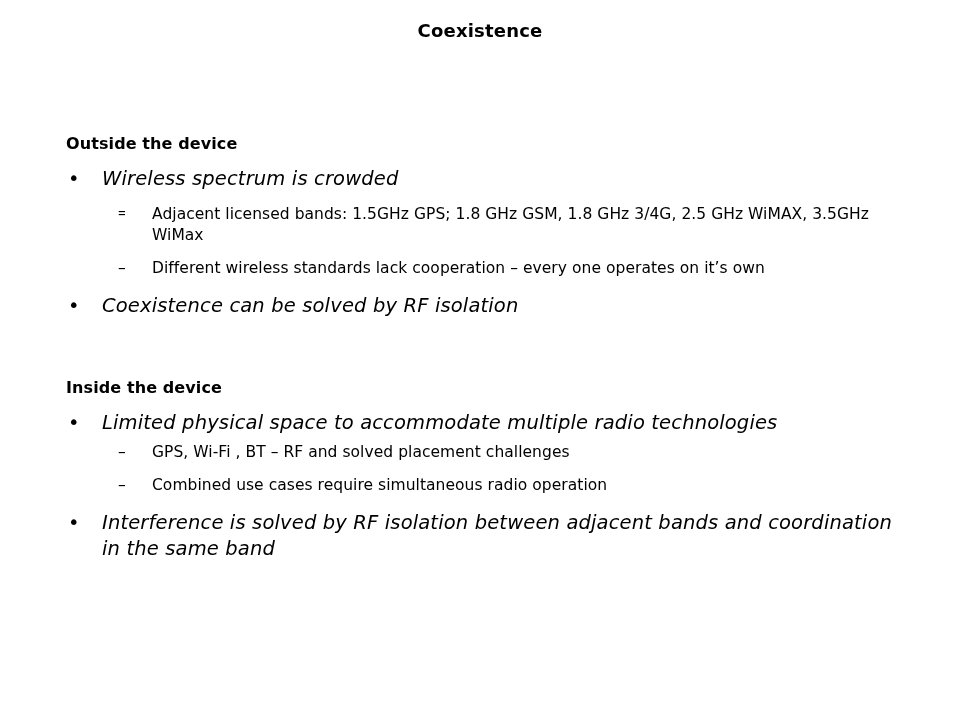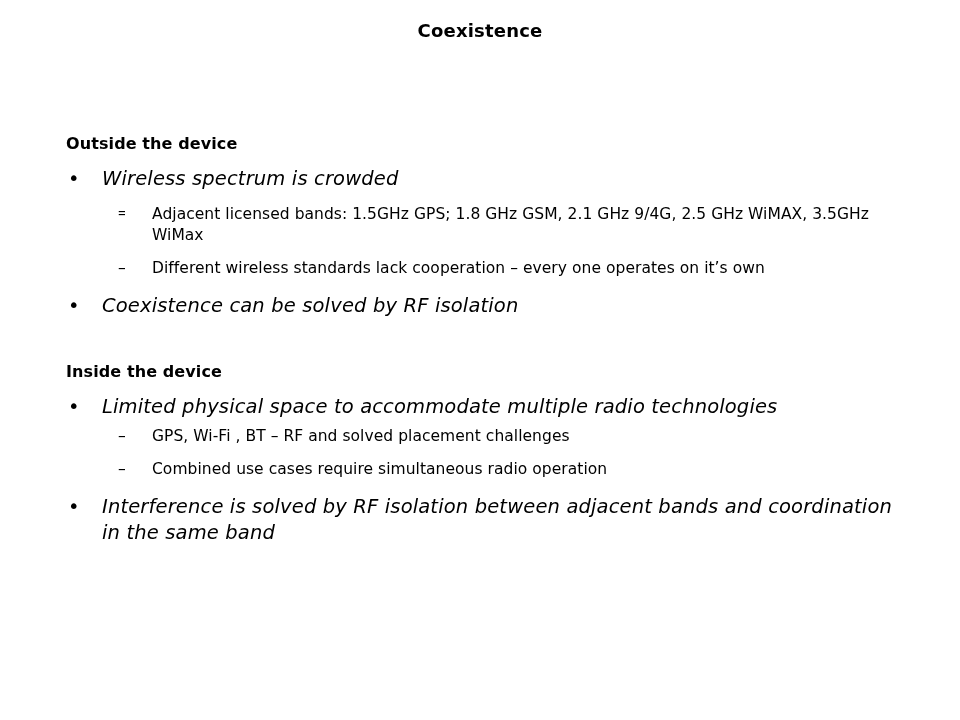--- a/index.html
+++ b/index.html
@@ -48,21 +48,21 @@
   .section-header {
     font-size: 16px;
     font-weight: bold;
     line-height: 26px;
     letter-spacing: 0.1px;
     margin: 0 0 9px 0;
     color: #000000;
   }
 
   .section-header.second {
-    margin-top: 0;
+    margin-top: 16px;
   }
 
   
   .lvl1 {
     position: relative;
     padding-left: 36px;
     font-size: 19.5px;
     line-height: 26px;
     margin: 0 0 9px 0;
     color: #000000;
@@ -128,21 +128,21 @@
         <span class="bullet-mark">•</span>
         <span class="txt">Wireless spectrum is crowded</span>
       </div>
 
       <div class="lvl2">
         <span class="bullet-mark">–</span>
       </div>
 
       <div class="lvl2">
         <span class="bullet-mark">–</span>
-        <span class="txt">Adjacent licensed bands: 1.5GHz GPS; 1.8 GHz GSM, 2.1 GHz 9/4G, 2.5 GHz WiMAX, 3.5GHz WiMax</span>
+        <span class="txt">Adjacent licensed bands: 1.5GHz GPS; 1.8 GHz GSM, 1.8 GHz 3/4G, 2.5 GHz WiMAX, 3.5GHz WiMax</span>
       </div>
 
       <div class="lvl2 gap-after-sub">
         <span class="bullet-mark">–</span>
         <span class="txt">Different wireless standards lack cooperation – every one operates on it’s own</span>
       </div>
 
       <div class="lvl1">
         <span class="bullet-mark">•</span>
         <span class="txt">Coexistence can be solved by RF isolation</span>

